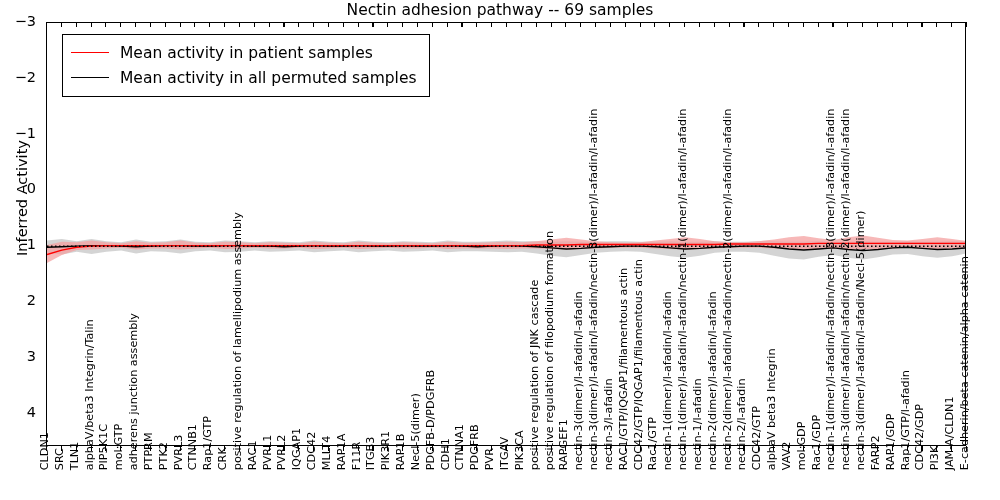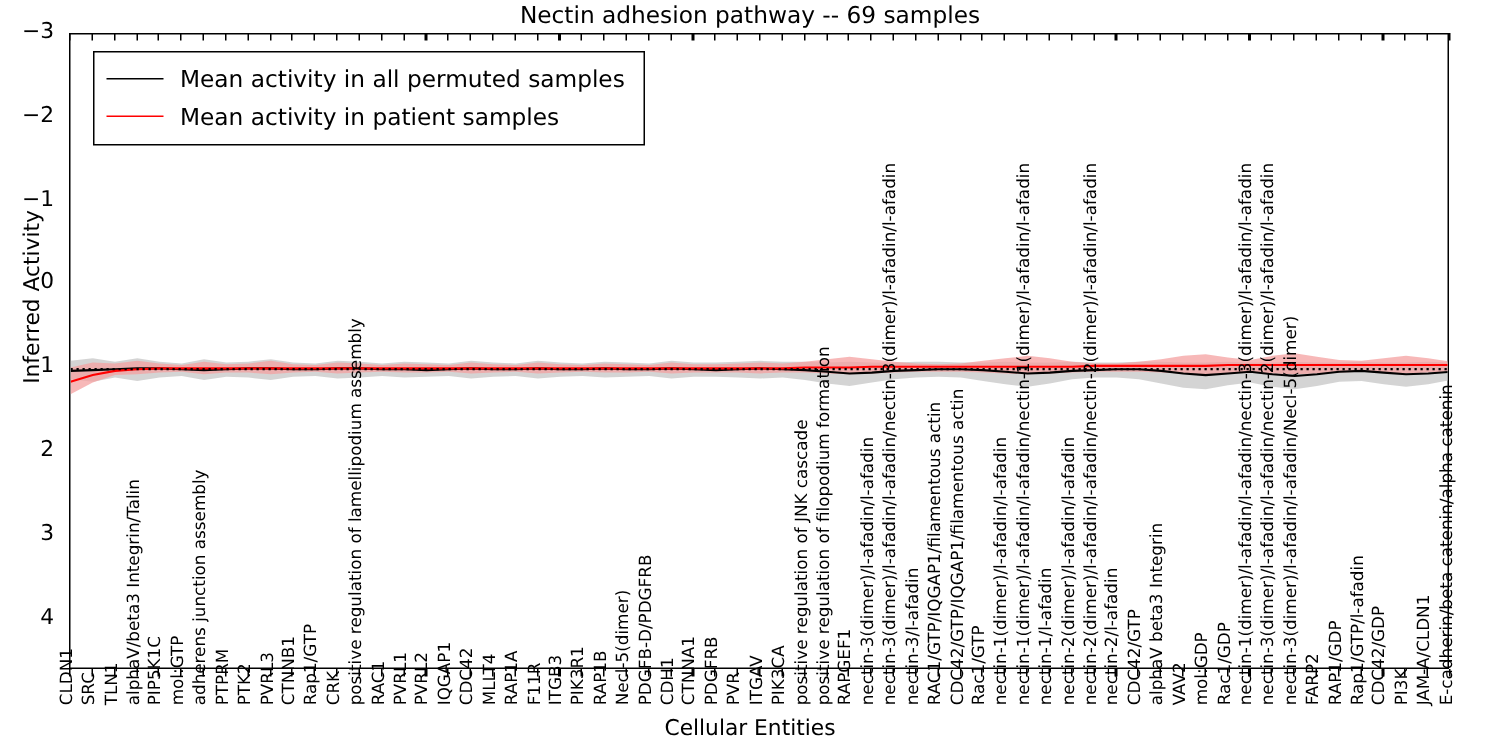--- a/index.html
+++ b/index.html
@@ -324,26 +324,25 @@
       <div class="xtl" style="left: 851.29px; bottom: 30px;">nectin-3(dimer)/l-afadin/l-afadin/nectin-2(dimer)/l-afadin/l-afadin</div>
       <div class="xtl" style="left: 866.129px; bottom: 30px;">nectin-3(dimer)/l-afadin/l-afadin/Necl-5(dimer)</div>
       <div class="xtl" style="left: 880.968px; bottom: 30px;">FARP2</div>
       <div class="xtl" style="left: 895.806px; bottom: 30px;">RAP1/GDP</div>
       <div class="xtl" style="left: 910.645px; bottom: 30px;">Rap1/GTP/l-afadin</div>
       <div class="xtl" style="left: 925.484px; bottom: 30px;">CDC42/GDP</div>
       <div class="xtl" style="left: 940.323px; bottom: 30px;">PI3K</div>
       <div class="xtl" style="left: 955.161px; bottom: 30px;">JAM-A/CLDN1</div>
       <div class="xtl" style="left: 970px; bottom: 30px;">E-cadherin/beta catenin/alpha catenin</div>
     </div>
-  <div class="xlabel">Cellular Entities</div>
 
   <div class="legend">
+    <div class="legend-row">
+      <span class="legend-swatch red"></span>
+      <span class="legend-text">Mean activity in patient samples</span>
+    </div>
     <div class="legend-row">
       <span class="legend-swatch"></span>
       <span class="legend-text">Mean activity in all permuted samples</span>
     </div>
-    <div class="legend-row">
-      <span class="legend-swatch red"></span>
-      <span class="legend-text">Mean activity in patient samples</span>
-    </div>
   </div>
 
 </div>
 
 </body></html>

